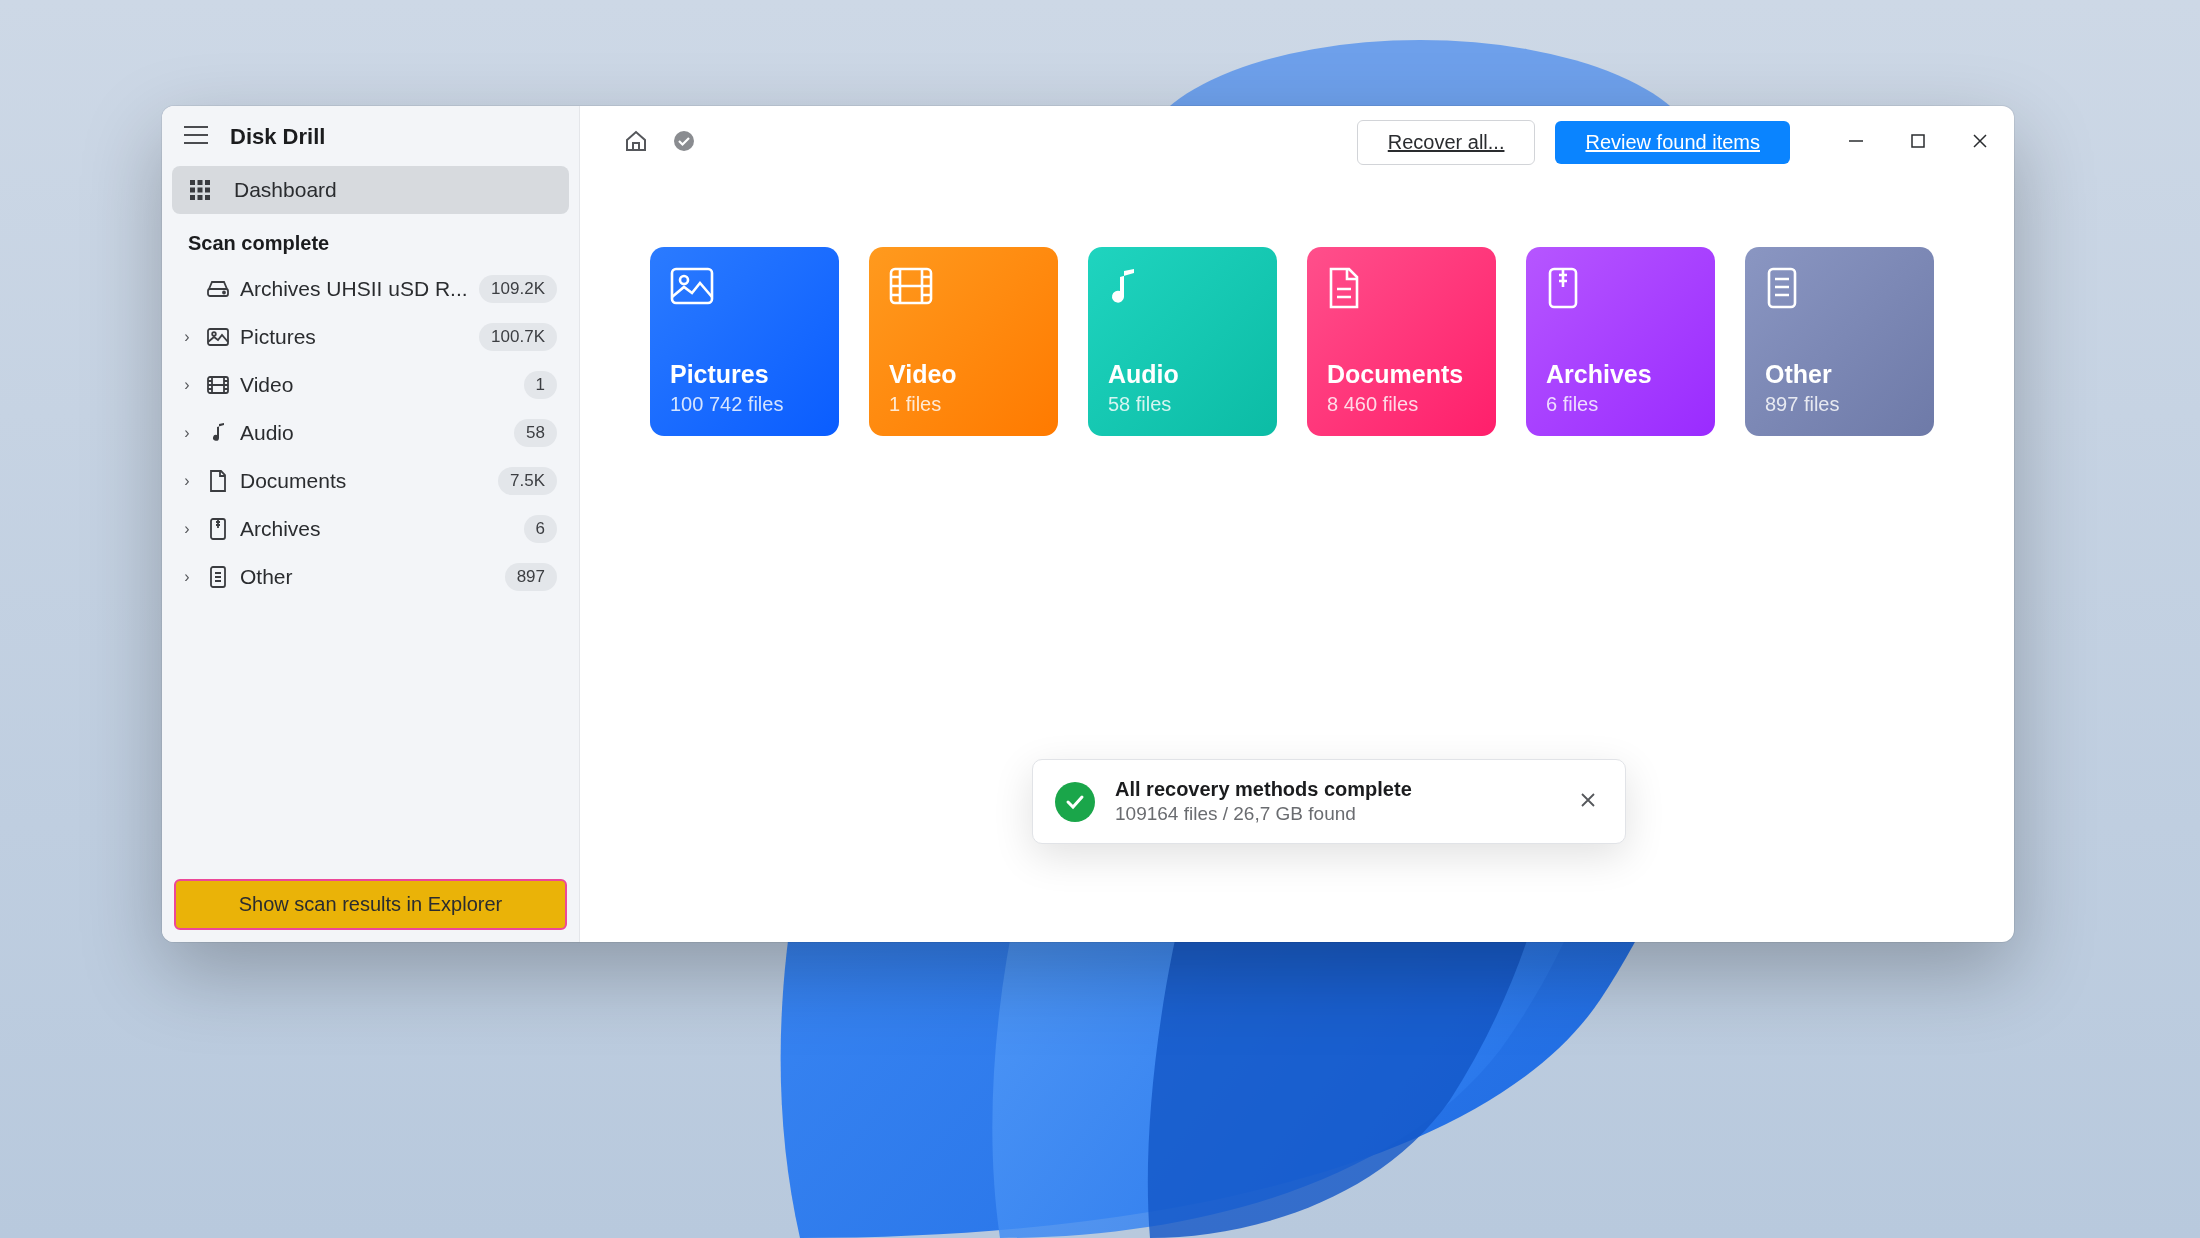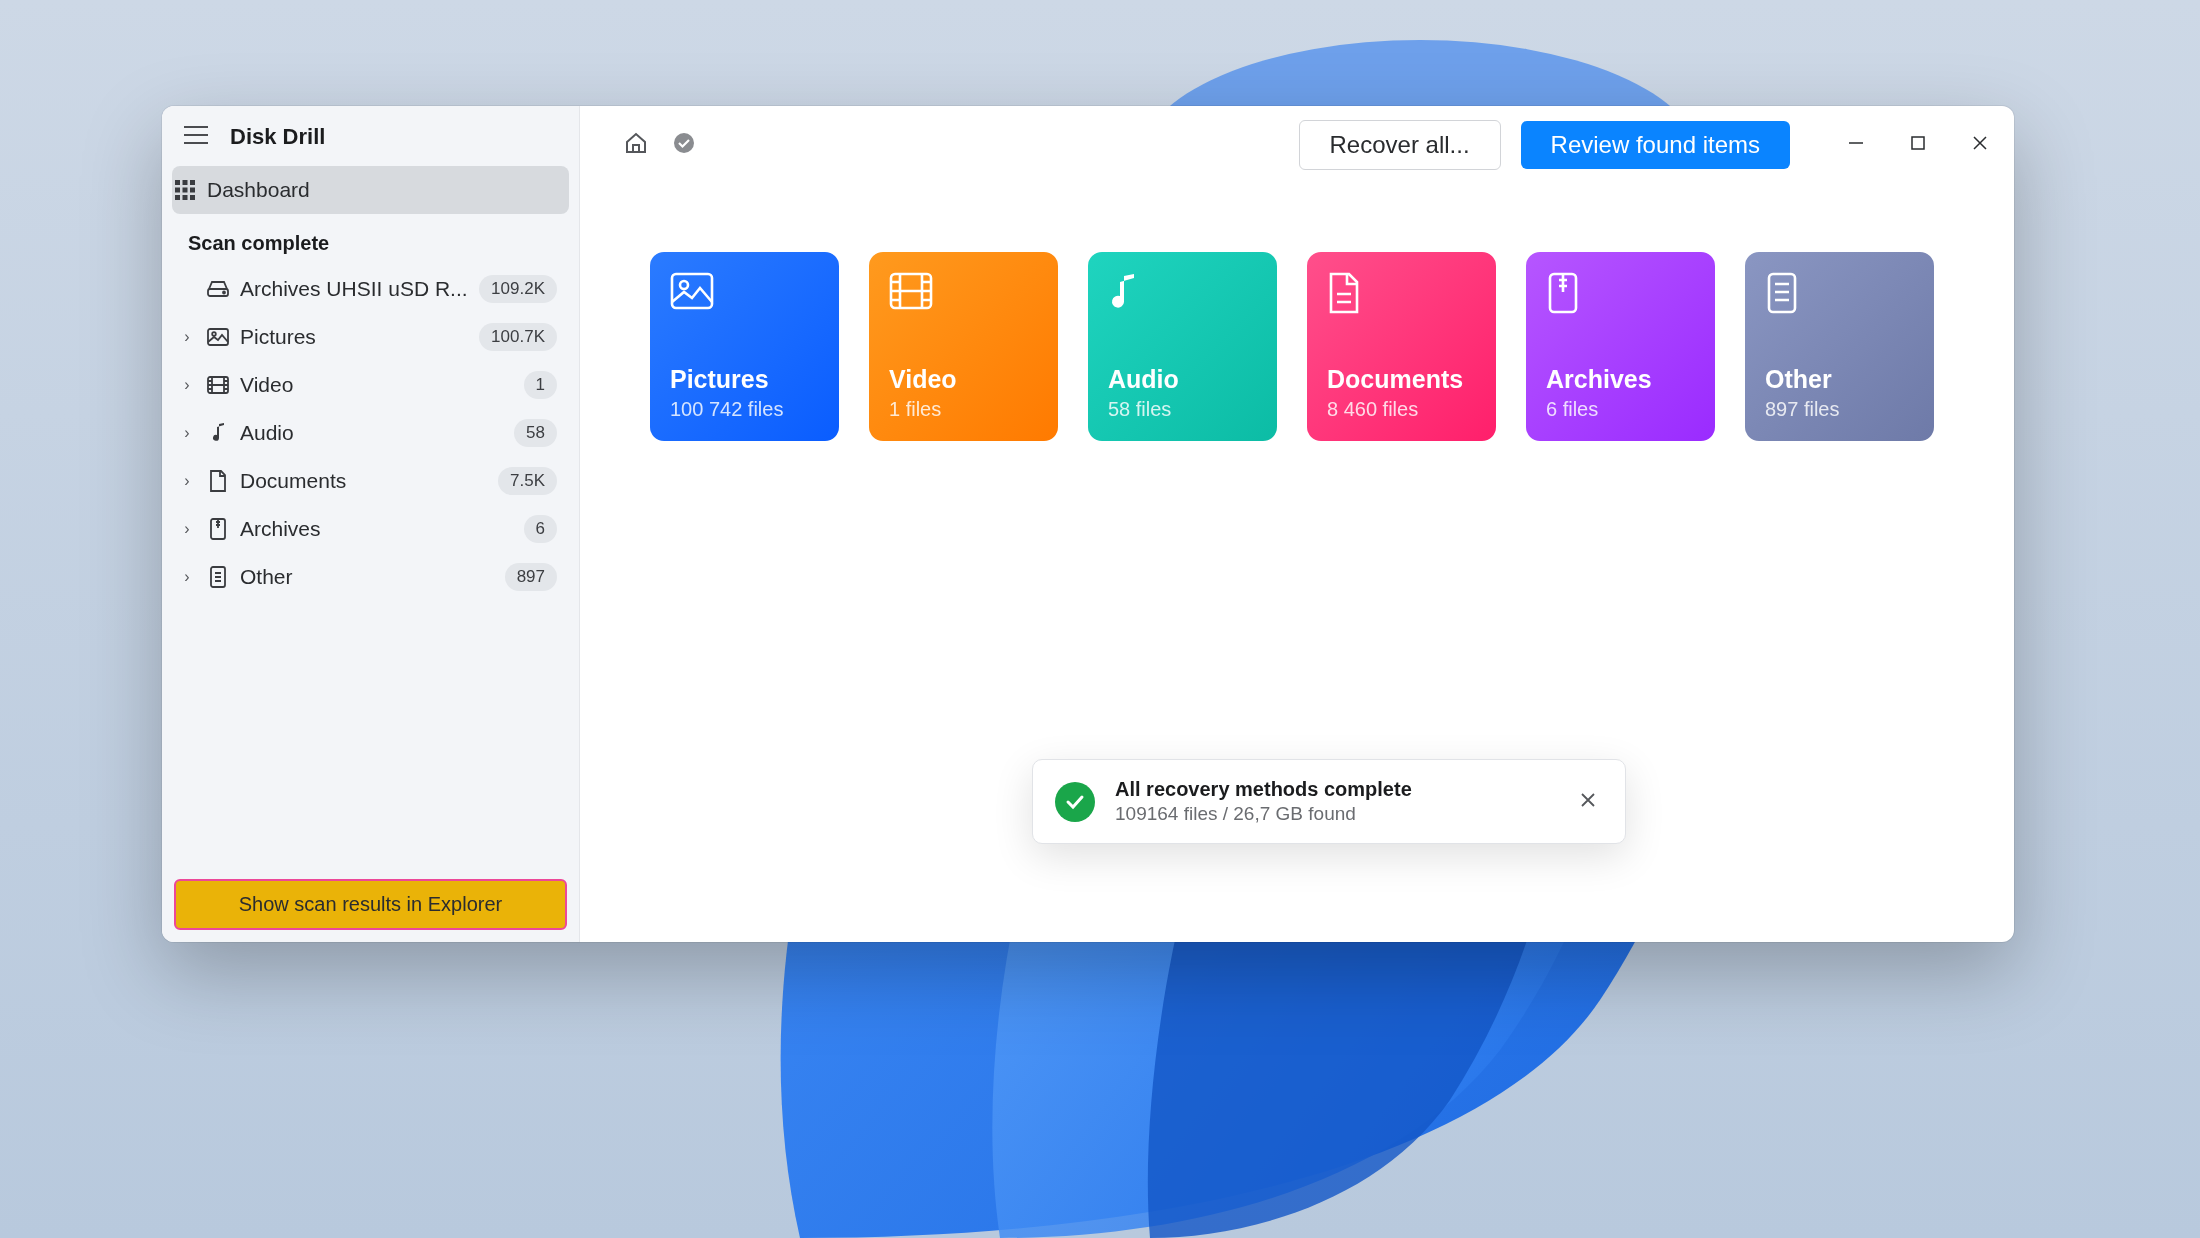--- a/index.html
+++ b/index.html
@@ -42,22 +42,22 @@
   align-items: center;
   gap: 22px;
   padding: 18px 22px 16px 22px;
 }
 .hamburger { cursor: pointer; color: #4a4c50; }
 .app-title { font-size: 22px; font-weight: 600; color: #1b1c1e; }
 .nav { padding: 0 10px; }
 .nav-item, .tree-item {
   display: flex;
   align-items: center;
-  gap: 10px;
-  padding: 12px 1px;
+  gap: 22px;
+  padding: 12px 16px;
   border-radius: 8px;
   cursor: pointer;
   color: #2a2c2f;
 }
 .nav-item.active { background: #d7dade; }
 .nav-item .icon, .tree-item .icon { width: 24px; display: flex; justify-content: center; color: #3a3c40; }
 .nav-label { font-size: 21px; }
 .section-title {
   font-size: 20px;
   font-weight: 600;
@@ -94,23 +94,24 @@
   align-items: center;
   padding: 14px 18px 10px 44px;
   gap: 20px;
 }
 .toolbar .left-icons { display: flex; gap: 24px; align-items: center; }
 .toolbar .left-icons .ticon { color: #55575b; cursor: pointer; }
 .toolbar .spacer { flex: 1; }
 .btn {
   border-radius: 6px;
   padding: 10px 30px;
-  font-size: 24px;
+  font-size: 20px;
   cursor: pointer;
   border: none;
+  text-decoration: underline;
 }
 .btn-outline { background: #fff; border: 1px solid #d2d4d8; color: #2a2c2f; }
 .btn-primary { background: #0a84ff; color: #fff; }
 .win-controls { display: flex; gap: 30px; margin-left: 30px; color: #2a2c2f; }
 .win-controls .wc { cursor: pointer; padding: 6px 8px; }
 .content { padding: 30px 70px 0 70px; position: relative; flex:1; }
 .headline { font-size: 47px; font-weight: 600; color: #1b1c1e; }
 .subhead { font-size: 29px; color: #5c5e62; margin-top: 8px; }
 .cards { display: flex; gap: 30px; margin-top: 42px; }
 .card {

